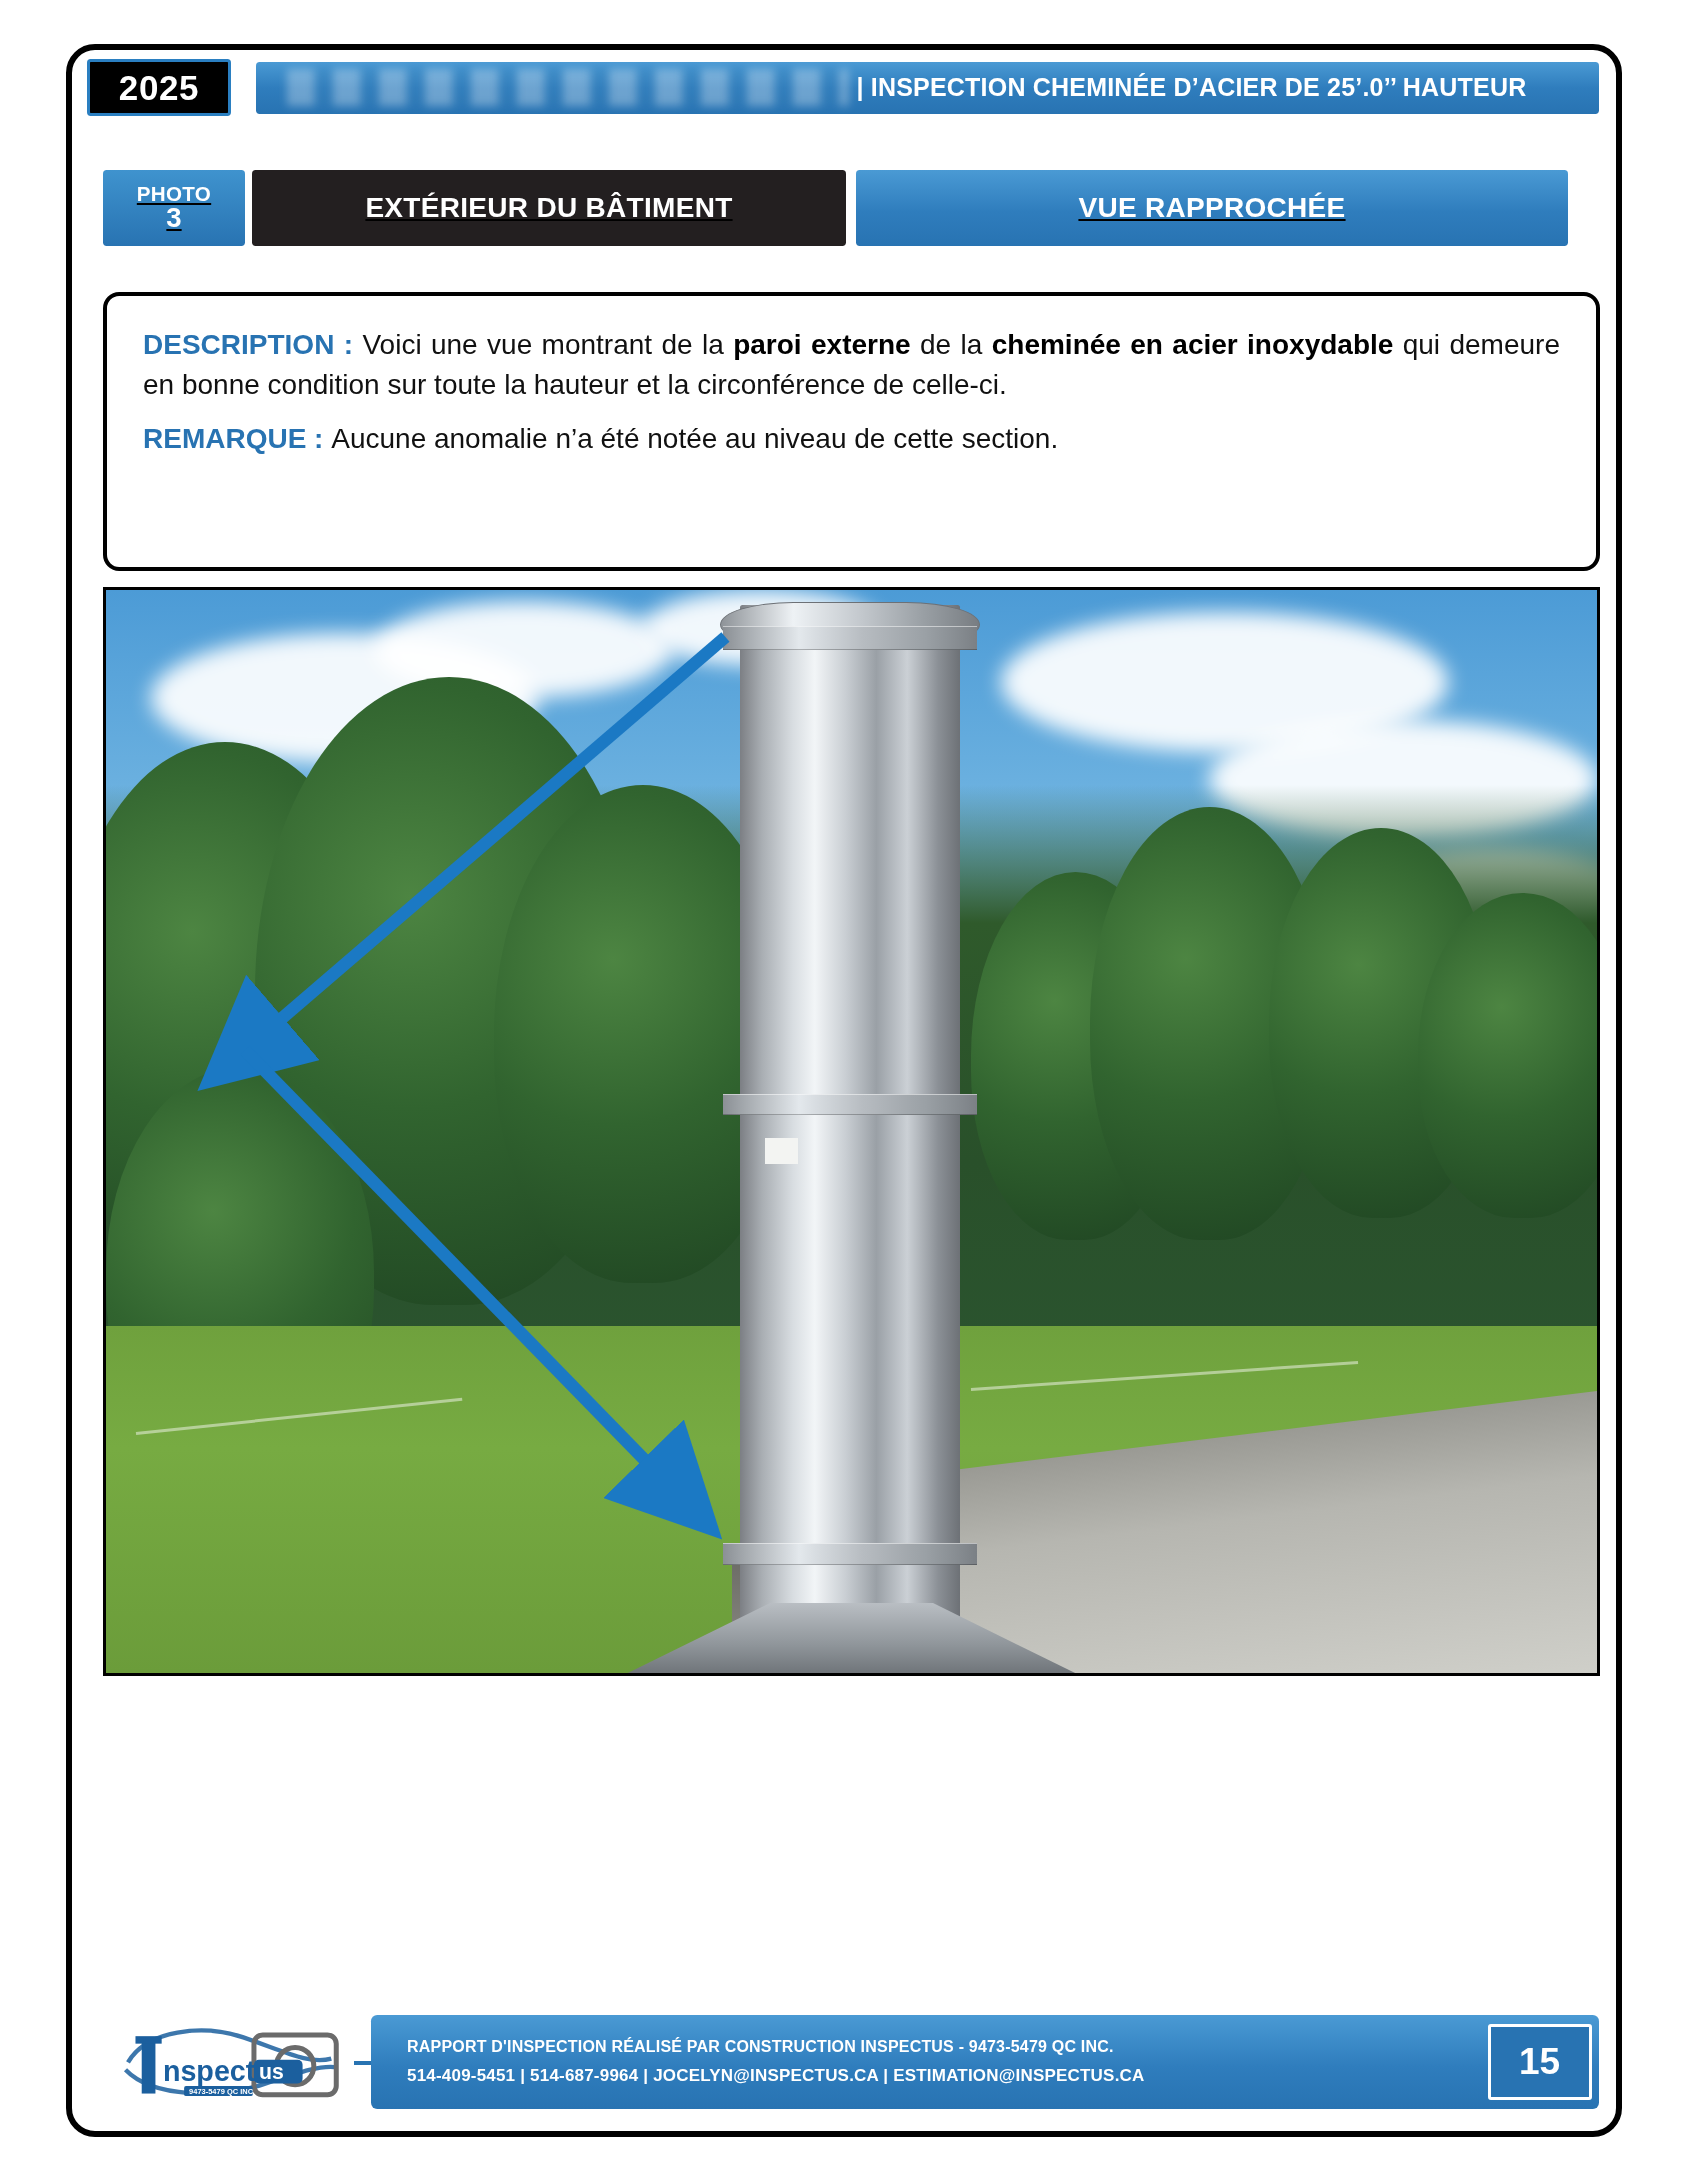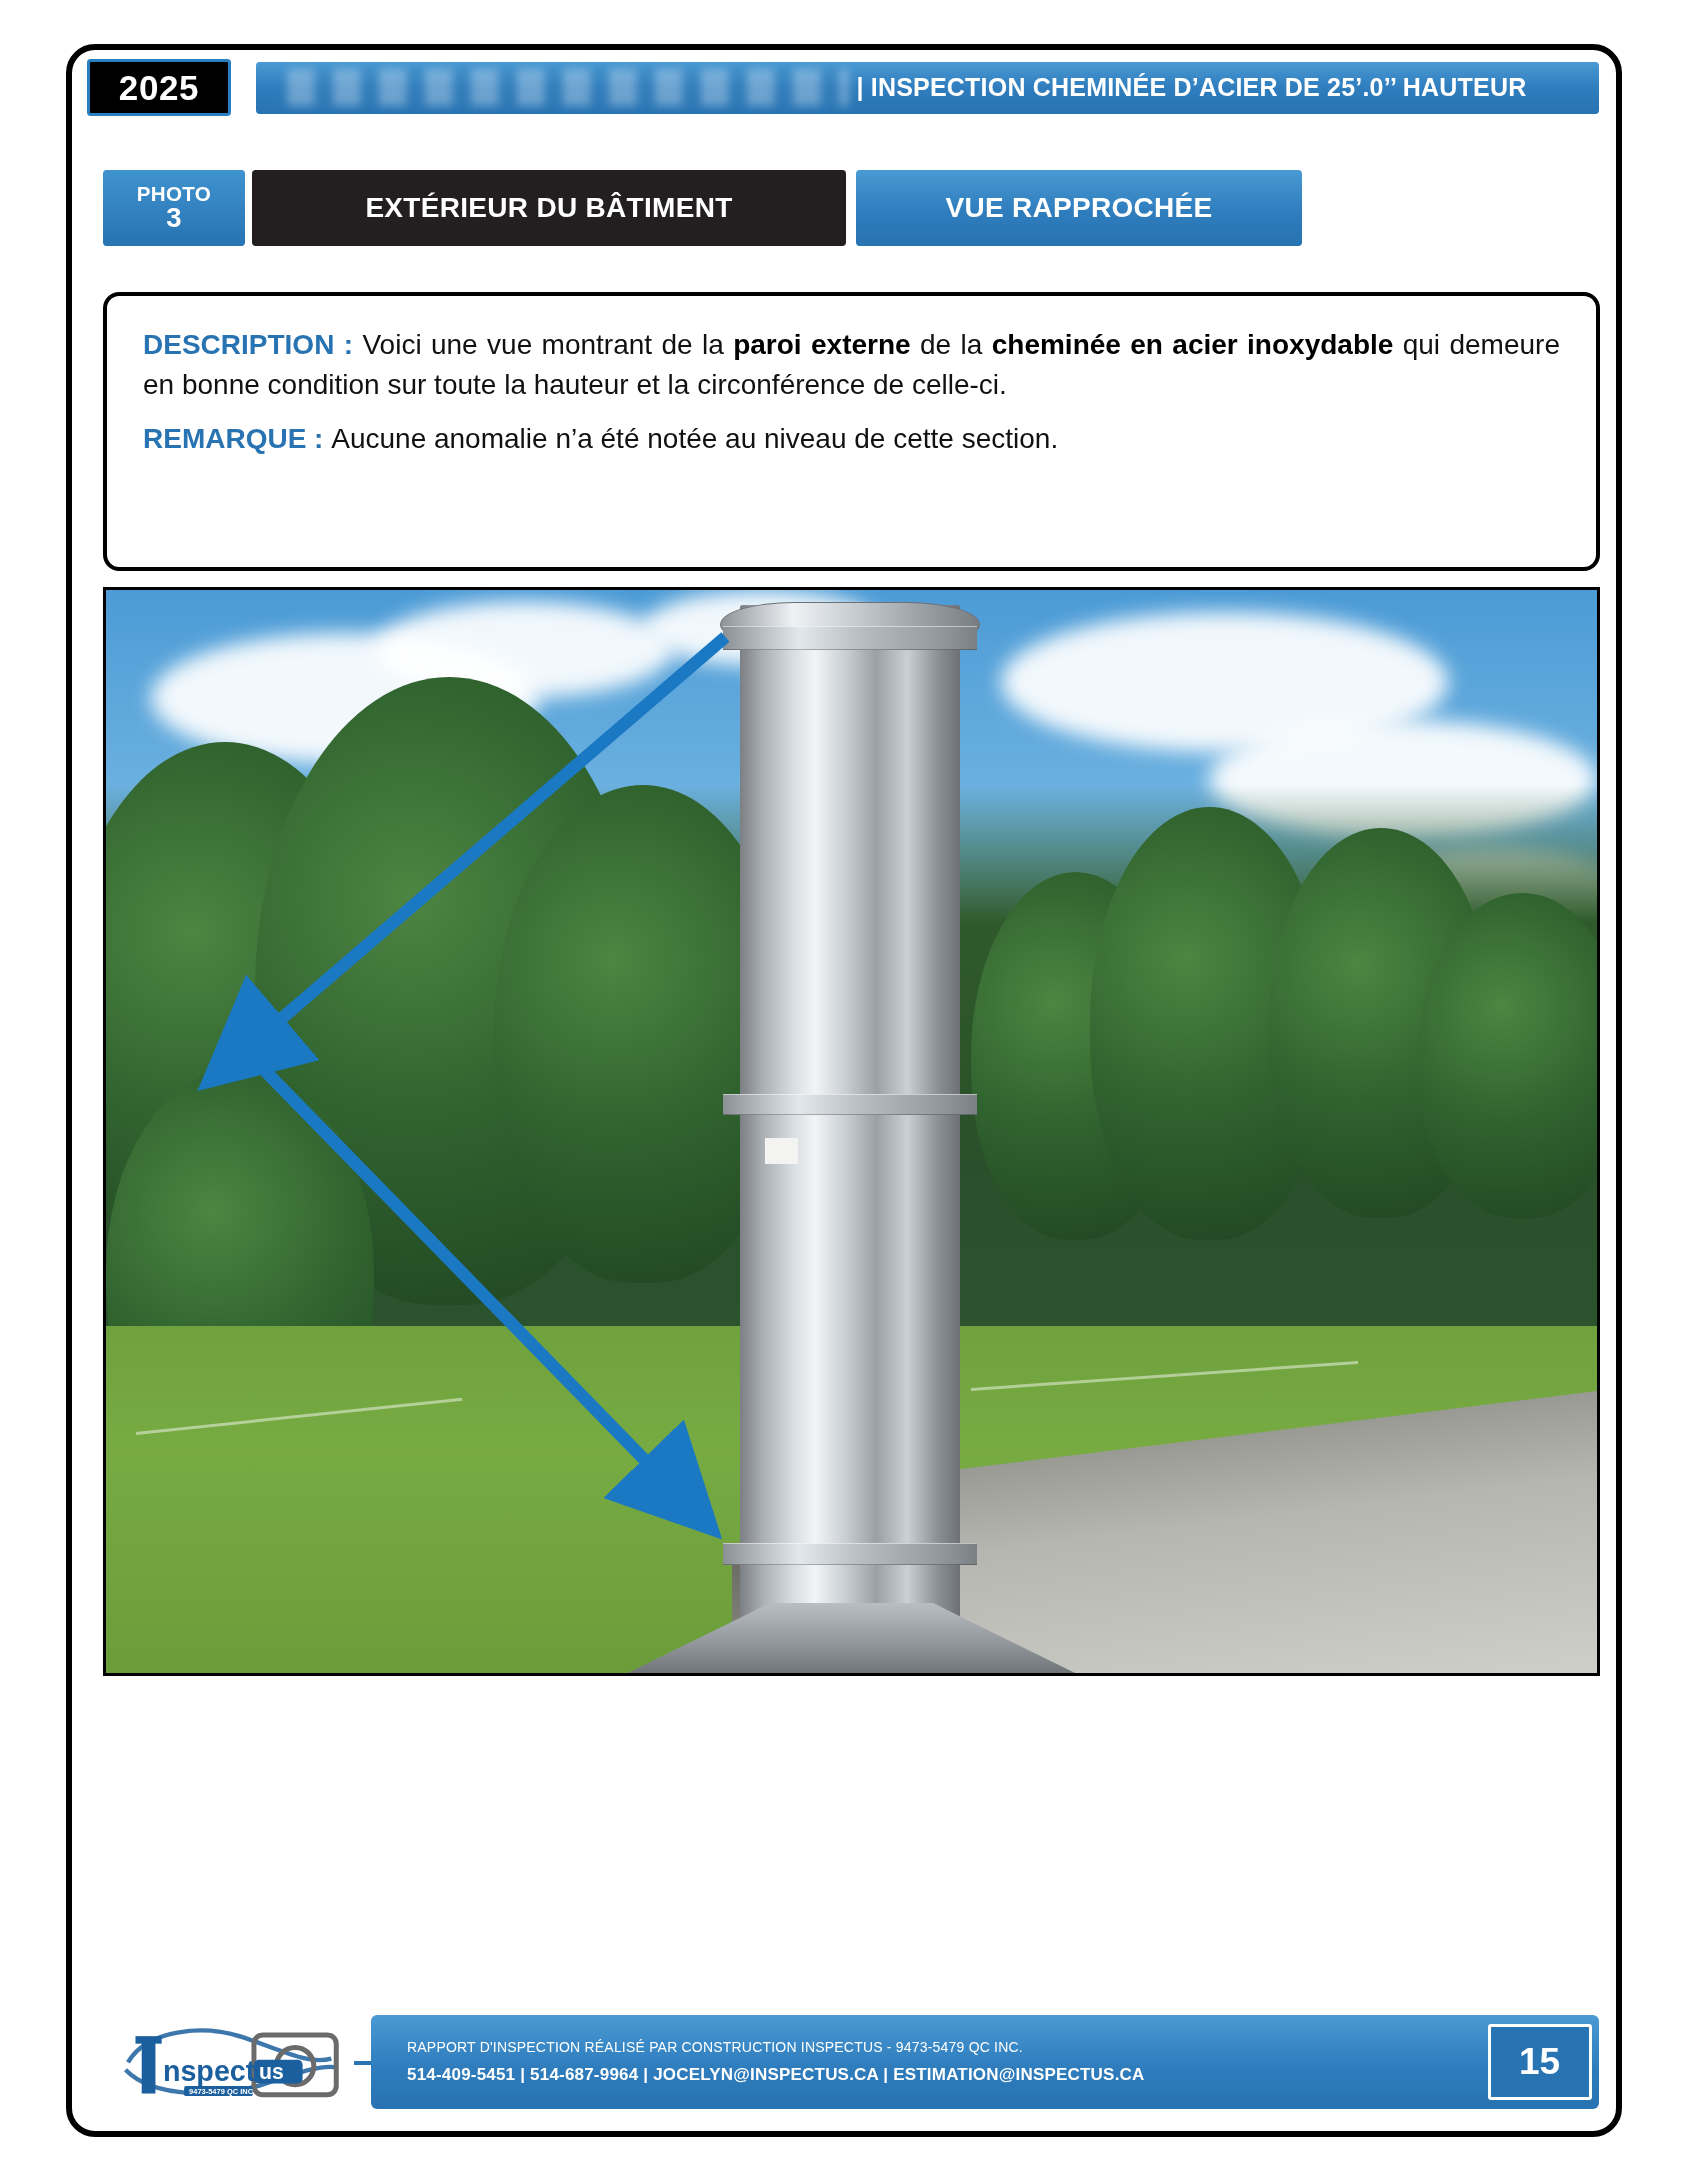--- a/index.html
+++ b/index.html
@@ -85,24 +85,25 @@
     letter-spacing: 0.2px;
     white-space: nowrap;
     margin-left: 7.5px;
   }
 
   
   .section-row {
     position: absolute;
     left: 103px;
     top: 170px;
-    width: 1199px;
+    width: 1465px;
     height: 76px;
     display: flex;
     align-items: stretch;
+    text-decoration: underline;
   }
   .photo-badge {
     width: 142px;
     background: linear-gradient(180deg, #3f93ce 0%, #2873b2 100%);
     border-radius: 3.7px;
     color: #ffffff;
     display: flex;
     flex-direction: column;
     align-items: center;
     justify-content: center;
@@ -294,21 +295,21 @@
     height: 94px;
     background: linear-gradient(180deg, #4a9ad4 0%, #2f7dbd 55%, #2873b2 100%);
     border-radius: 6.2px;
     display: flex;
     align-items: center;
   }
   .footer-text {
     margin-left: 36px;
     color: #ffffff;
   }
-  .footer-line1 { font-size: 14px; font-weight: normal; letter-spacing: 0.2px; }
+  .footer-line1 { font-size: 16px; font-weight: bold; letter-spacing: 0.2px; }
   .footer-line2 { font-size: 17px; font-weight: bold; letter-spacing: 0.2px; margin-top: 10px; }
   .page-num {
     position: absolute;
     right: 7.5px;
     top: 8.7px;
     width: 104px;
     height: 76px;
     background: #2873b2;
     border: 3.1px solid #ffffff;
     border-radius: 3px;

